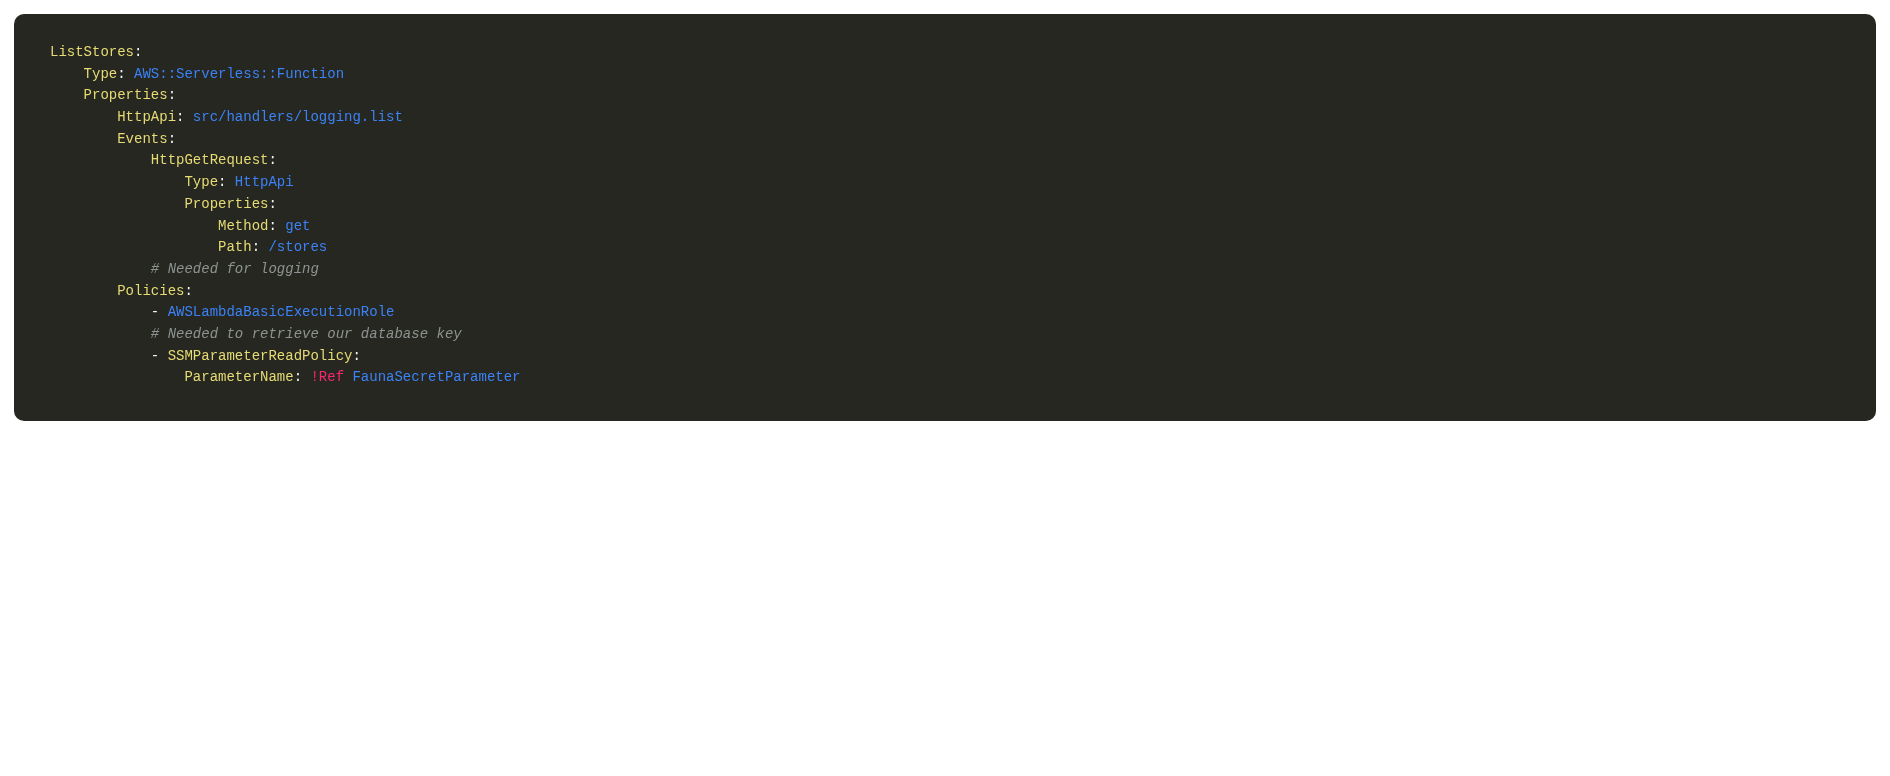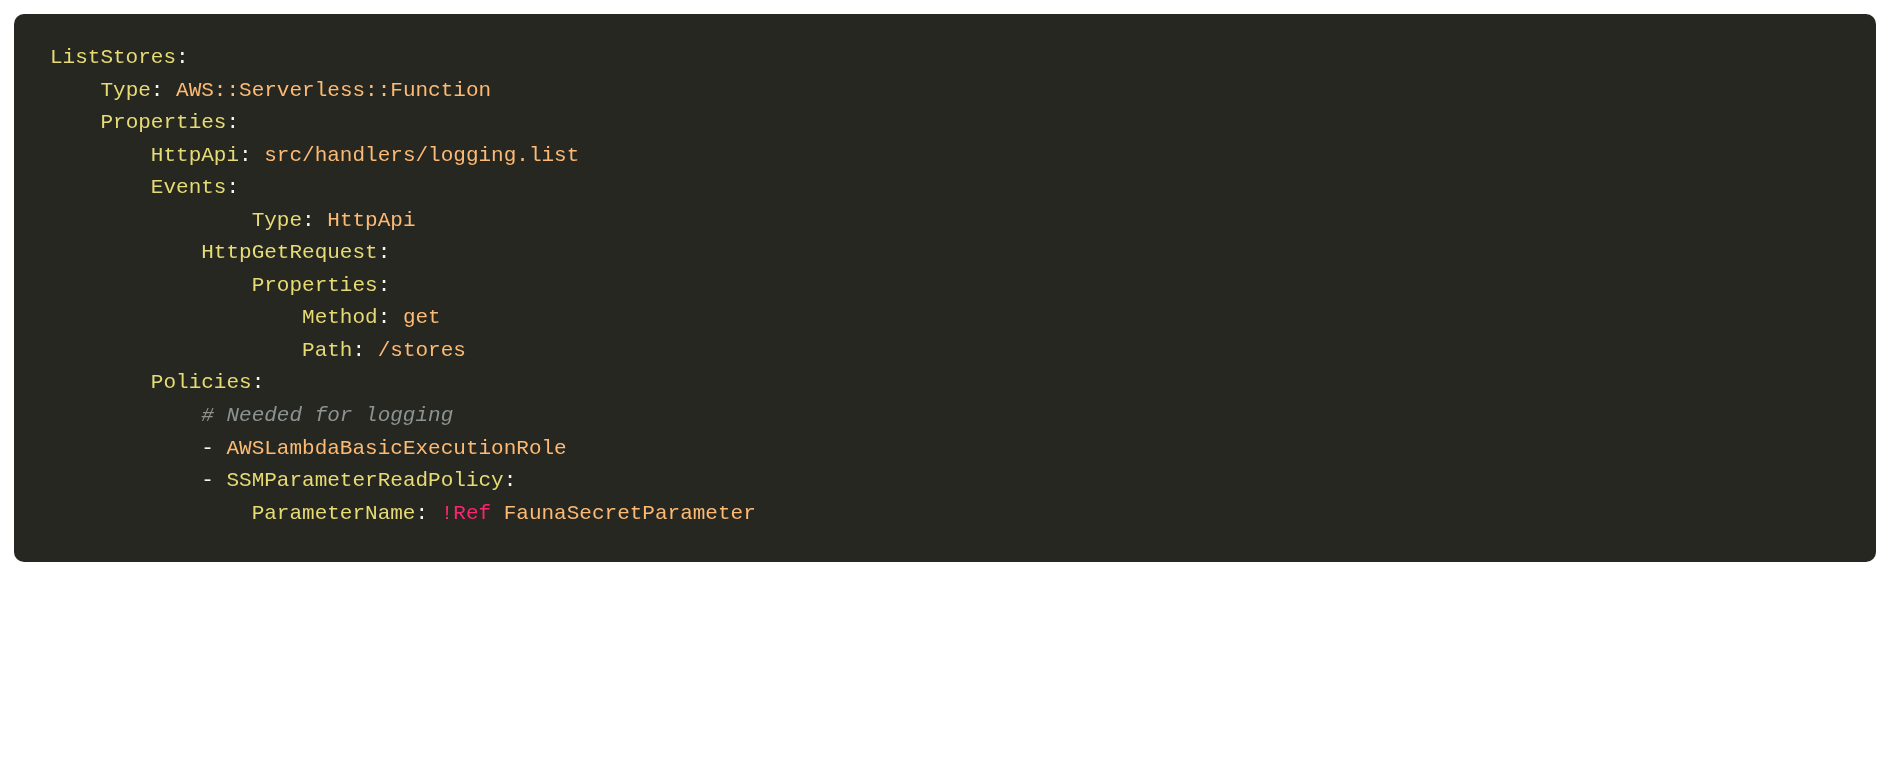--- a/index.html
+++ b/index.html
@@ -6,46 +6,47 @@
     margin: 0;
     padding: 0;
     background: #ffffff;
     font-family: 'Consolas', 'Monaco', 'Courier New', monospace;
   }
   .code-block {
     background: #262721;
     border-radius: 10px;
     padding: 28px 36px 32px 36px;
     margin: 14px;
-    font-size: 21px;
+    font-size: 14px;
     line-height: 1.55;
     overflow-x: auto;
   }
   .line {
     white-space: pre;
   }
   .key { color: #e6db74; }
-  .str { color: #fdba74; }
+  .str { color: #3b82f6; }
   .tag { color: #f92672; text-align: center; }
   .cmt { color: #8d9391; font-style: italic; }
   .dash { color: #f5f5f2; }
   .pun { color: #f5f5f2; }
 </style>
 </head>
 <body>
 
 <div class="code-block" id="code-container">
     <div class="line"><span class="key">ListStores</span><span class="pun">:</span></div>
     <div class="line"><span>    </span><span class="key">Type</span><span class="pun">:</span><span class="str"> AWS::Serverless::Function</span></div>
     <div class="line"><span>    </span><span class="key">Properties</span><span class="pun">:</span></div>
     <div class="line"><span>        </span><span class="key">HttpApi</span><span class="pun">:</span><span class="str"> src/handlers/logging.list</span></div>
     <div class="line"><span>        </span><span class="key">Events</span><span class="pun">:</span></div>
+    <div class="line"><span>            </span><span class="key">HttpGetRequest</span><span class="pun">:</span></div>
     <div class="line"><span>                </span><span class="key">Type</span><span class="pun">:</span><span class="str"> HttpApi</span></div>
-    <div class="line"><span>            </span><span class="key">HttpGetRequest</span><span class="pun">:</span></div>
     <div class="line"><span>                </span><span class="key">Properties</span><span class="pun">:</span></div>
     <div class="line"><span>                    </span><span class="key">Method</span><span class="pun">:</span><span class="str"> get</span></div>
     <div class="line"><span>                    </span><span class="key">Path</span><span class="pun">:</span><span class="str"> /stores</span></div>
+    <div class="line"><span>            </span><span class="cmt"># Needed for logging</span></div>
     <div class="line"><span>        </span><span class="key">Policies</span><span class="pun">:</span></div>
-    <div class="line"><span>            </span><span class="cmt"># Needed for logging</span></div>
     <div class="line"><span>            </span><span class="dash">- </span><span class="str">AWSLambdaBasicExecutionRole</span></div>
+    <div class="line"><span>            </span><span class="cmt"># Needed to retrieve our database key</span></div>
     <div class="line"><span>            </span><span class="dash">- </span><span class="key">SSMParameterReadPolicy</span><span class="pun">:</span></div>
     <div class="line"><span>                </span><span class="key">ParameterName</span><span class="pun">:</span><span class="str"> </span><span class="tag">!Ref</span><span class="str"> FaunaSecretParameter</span></div>
   </div>
 
 </body></html>

